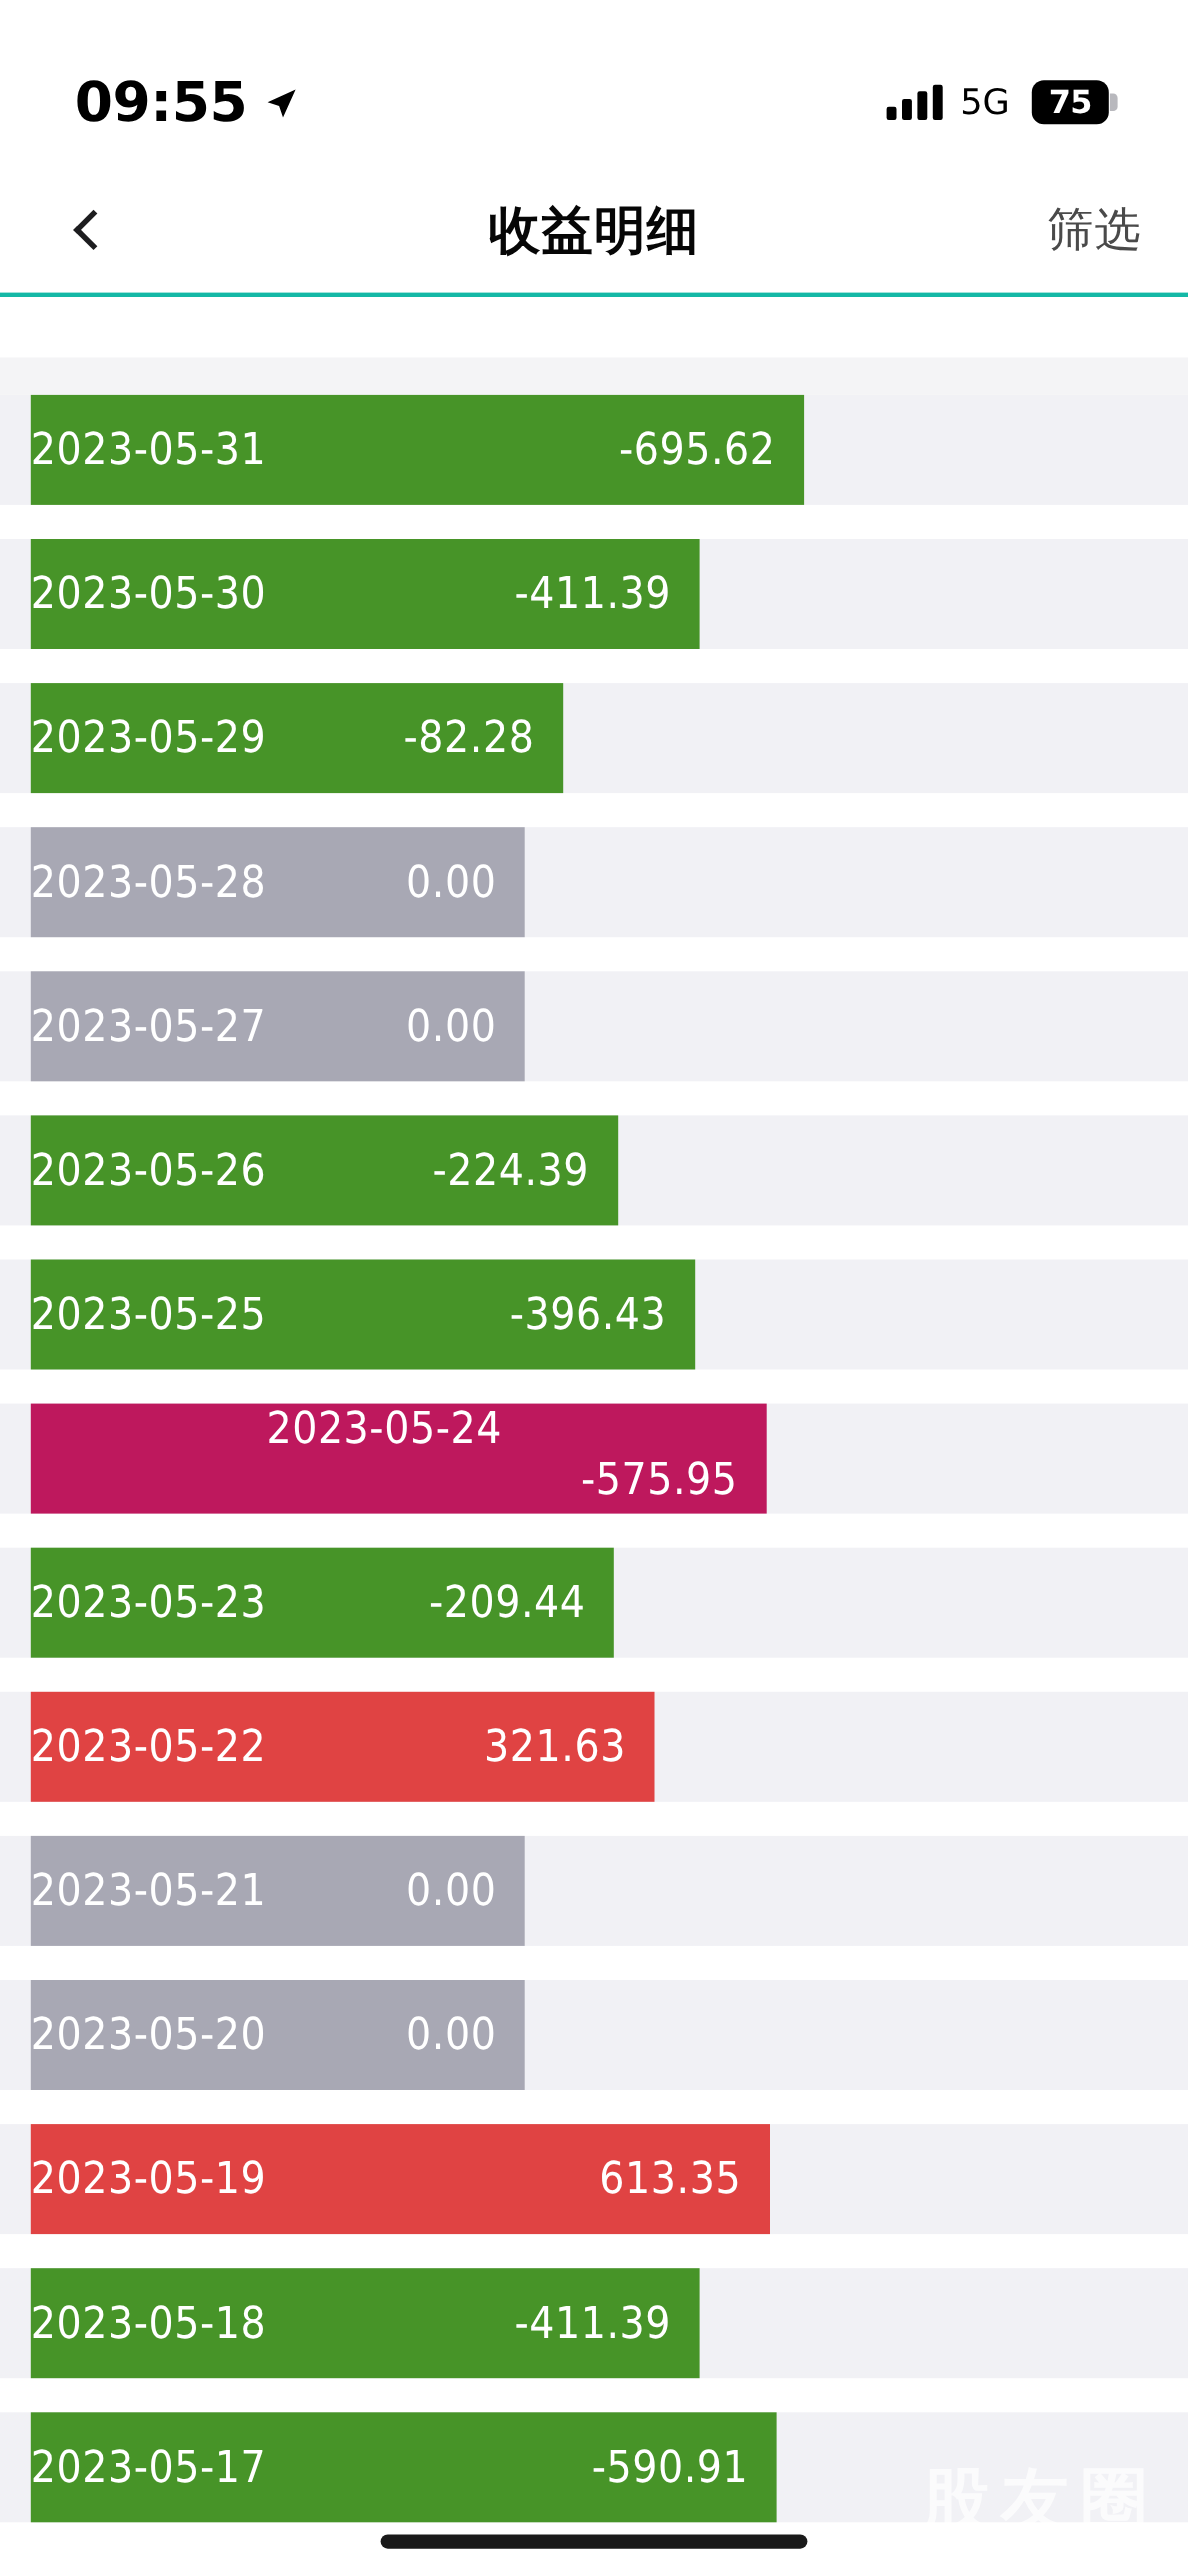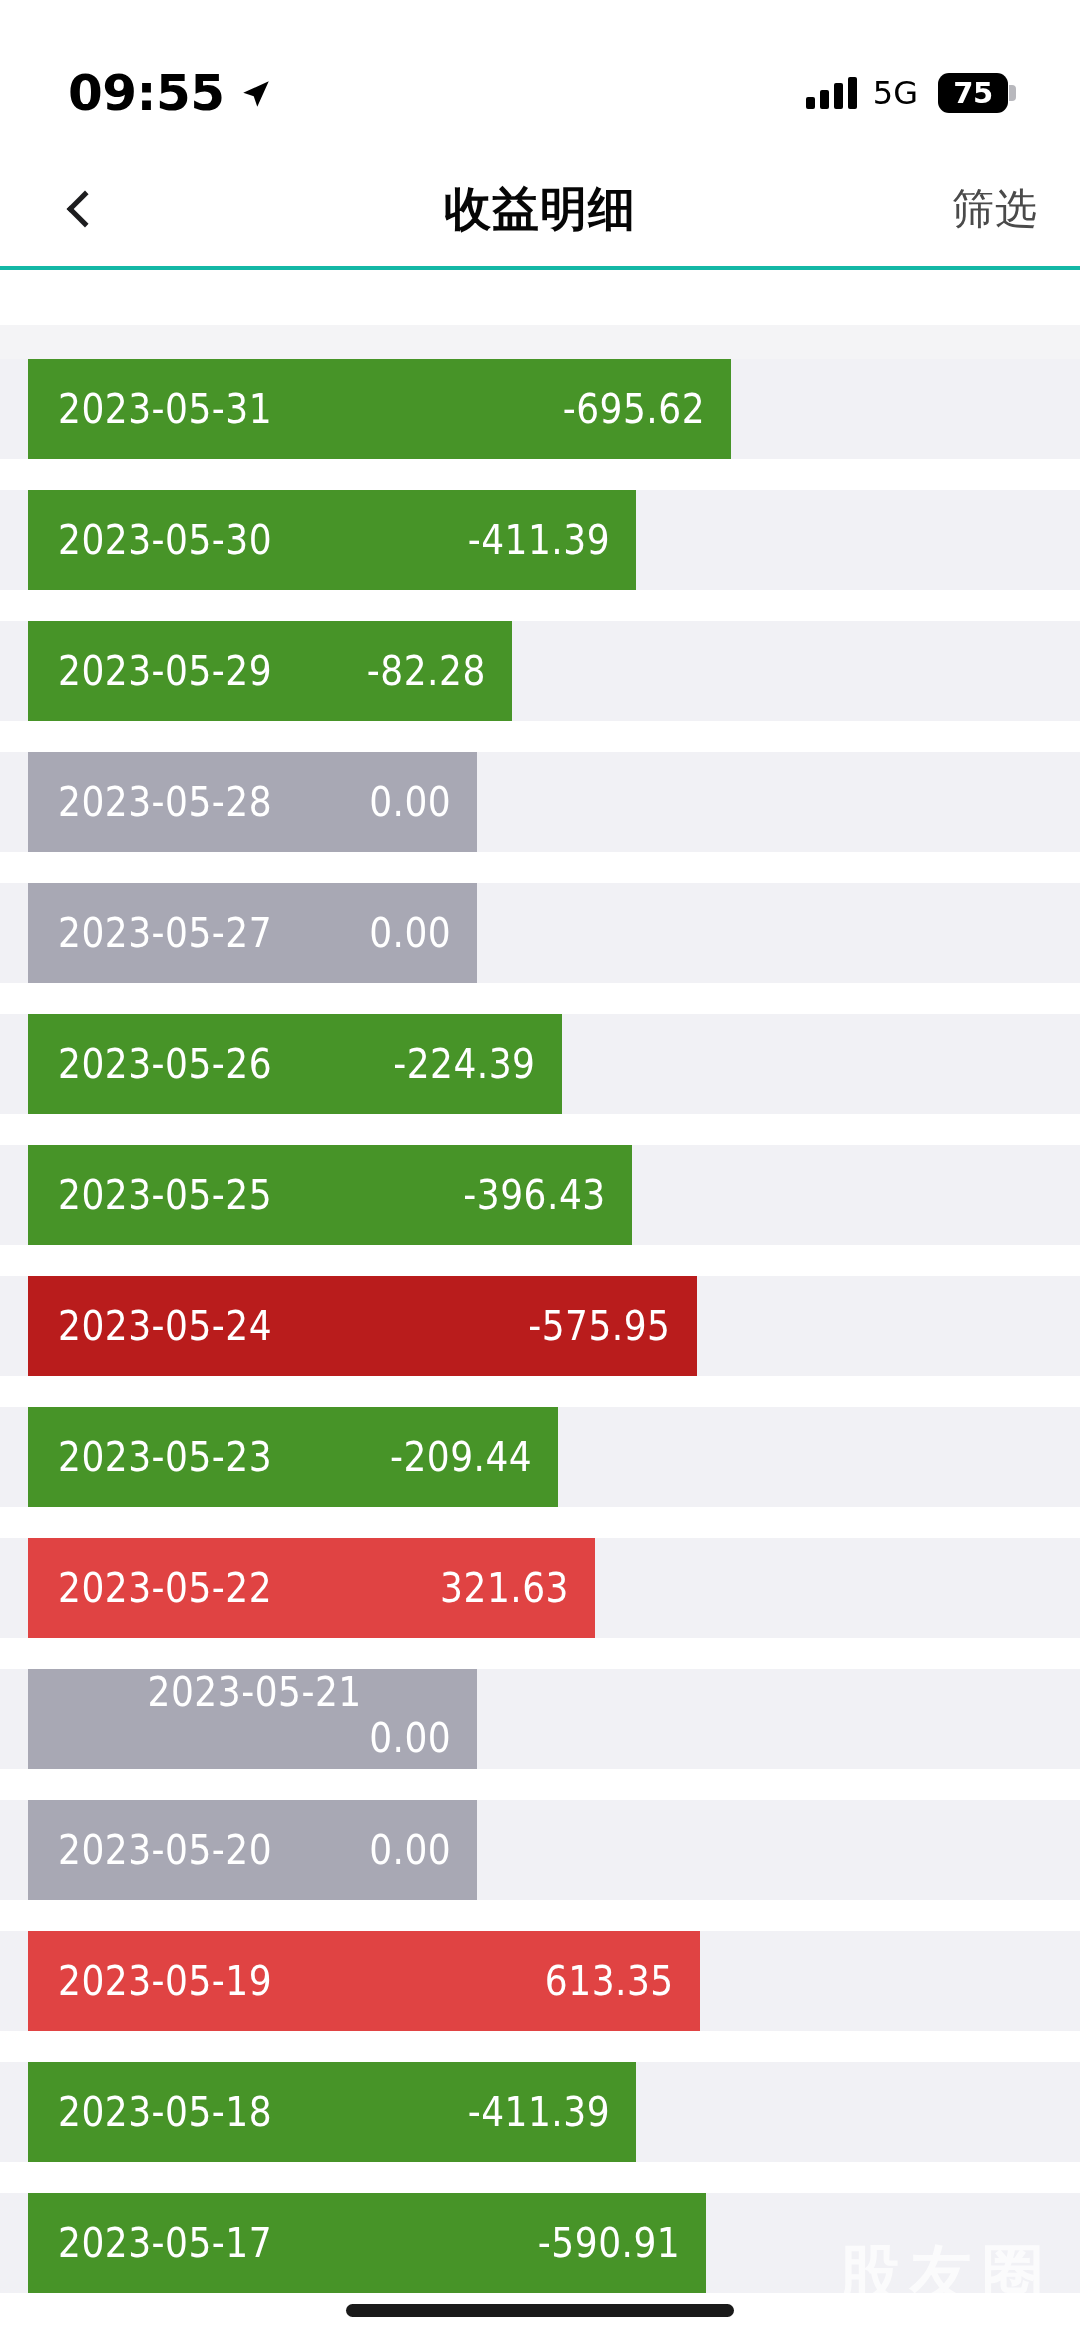--- a/index.html
+++ b/index.html
@@ -180,21 +180,20 @@
     height: 100px;
     margin-bottom: 31px;
     background: #f1f1f5; 
   }
   .row .bar {
     position: absolute;
     left: 0; top: 0;
     height: 100px;
     display: flex;
     align-items: center;
-    padding-left: 30px;
     padding-right: 26px;
   }
   .row .bar.indent { left: 28px; }
   .bar .bar-date {
     font-family: "DejaVu Sans Condensed", "DejaVu Sans", sans-serif;
     font-size: 40px;
     font-weight: 400;
     color: #ffffff;
     letter-spacing: 0.5px;
     white-space: nowrap;
@@ -315,39 +314,39 @@
             <span class="bar-value">-224.39</span>
           </div>
         </div>
         <div class="row">
           <div class="bar indent" style="background: rgb(71, 148, 40); width: 55.9%;">
             <span class="bar-date">2023-05-25</span>
             <span class="bar-value">-396.43</span>
           </div>
         </div>
         <div class="row">
-          <div class="bar indent" style="background: #b91c1c; width: 61.9%;">
+          <div class="bar indent" style="background: #be185d; width: 61.9%; flex-direction: column;">
             <span class="bar-date">2023-05-24</span>
             <span class="bar-value">-575.95</span>
           </div>
         </div>
         <div class="row">
           <div class="bar indent" style="background: rgb(71, 148, 40); width: 49.1%;">
             <span class="bar-date">2023-05-23</span>
             <span class="bar-value">-209.44</span>
           </div>
         </div>
         <div class="row">
           <div class="bar indent" style="background: rgb(224, 67, 67); width: 52.5%;">
             <span class="bar-date">2023-05-22</span>
             <span class="bar-value">321.63</span>
           </div>
         </div>
         <div class="row">
-          <div class="bar indent" style="background: rgb(168, 168, 180); width: 41.6%; flex-direction: column;">
+          <div class="bar indent" style="background: rgb(168, 168, 180); width: 41.6%;">
             <span class="bar-date">2023-05-21</span>
             <span class="bar-value">0.00</span>
           </div>
         </div>
         <div class="row">
           <div class="bar indent" style="background: rgb(168, 168, 180); width: 41.6%;">
             <span class="bar-date">2023-05-20</span>
             <span class="bar-value">0.00</span>
           </div>
         </div>

